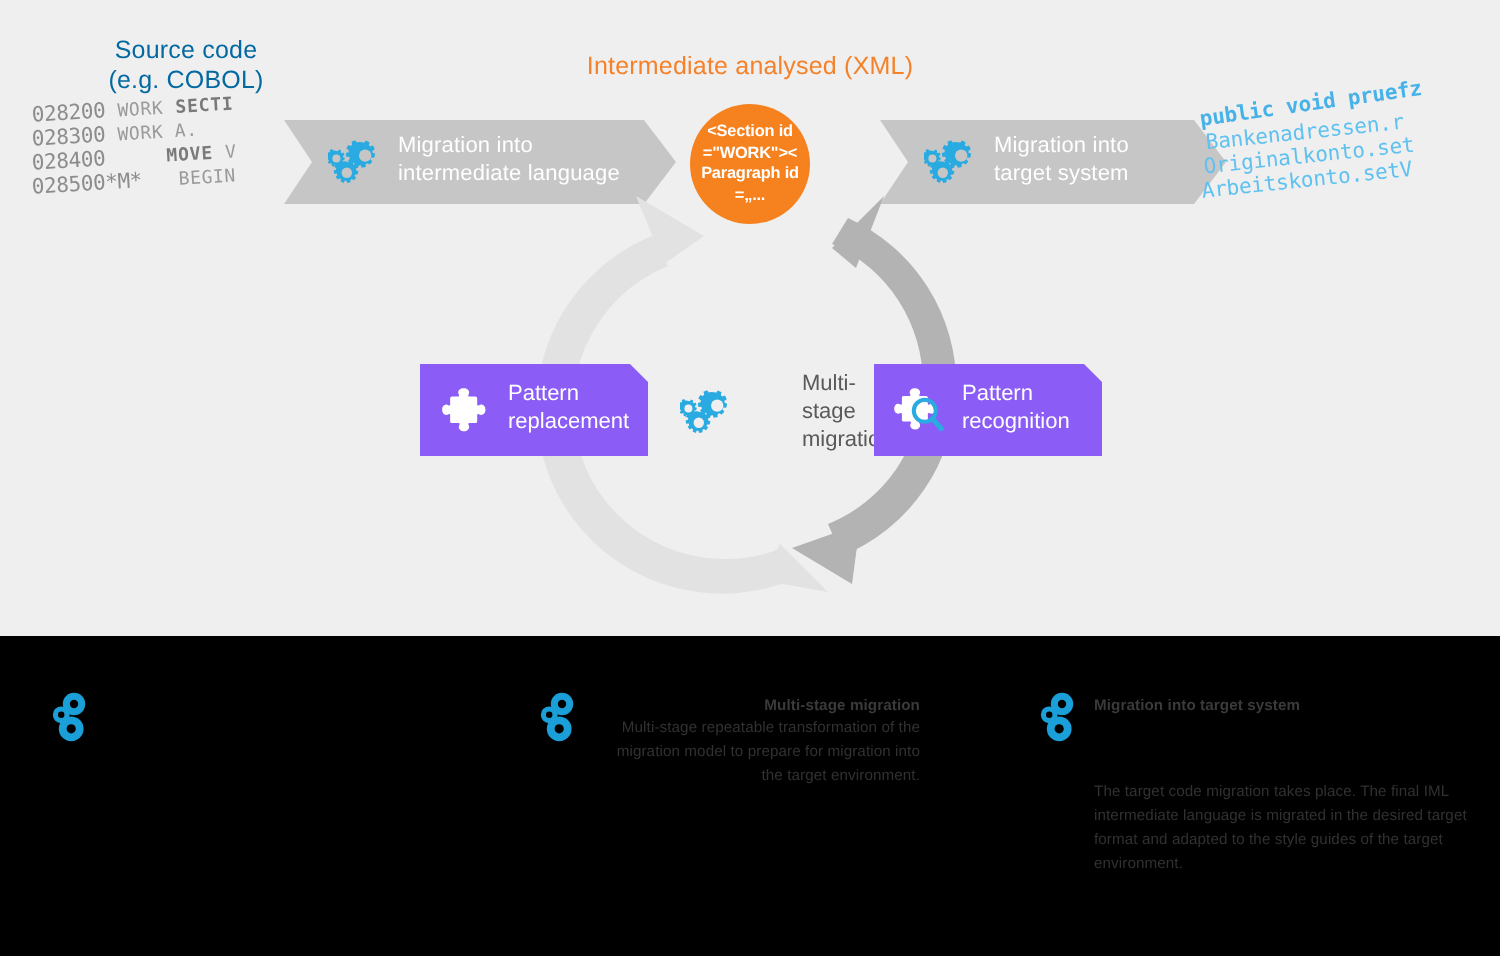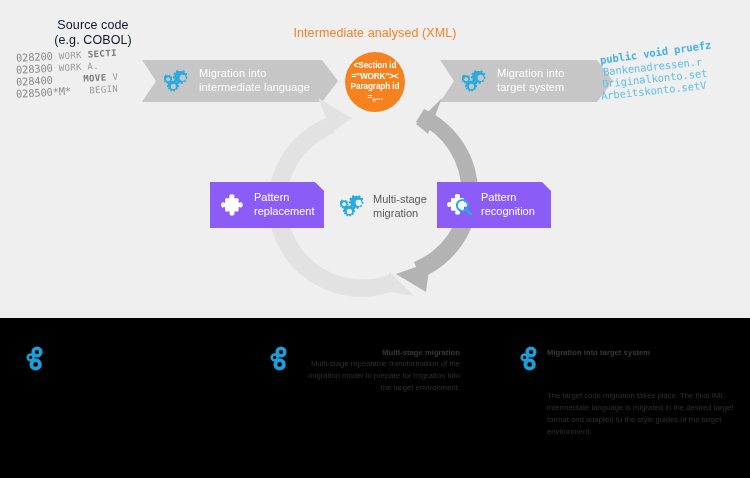--- a/index.html
+++ b/index.html
@@ -10,21 +10,21 @@
     overflow: hidden;
   }
   #stage { position: relative; width: 750px; height: 478px; background: #efefef; }
 
   
   #light-region { position: absolute; left:0; top:0; width:750px; height:318px; background:#efefef; }
 
   
   .col-title {
     position: absolute; text-align: center; line-height: 1.22;
-    font-size: 12.5px; color: #0f172a; letter-spacing: .1px;
+    font-size: 12.5px; color: #0369a1; letter-spacing: .1px;
   }
   #title-source { left: 18px; top: 18px; width: 150px; }
   #title-inter  { left: 278px; top: 26px; width: 194px; color:#f5822a; }
   #title-target { left: 594px; top: 18px; width: 150px; color:#3cb4ea; }
 
   
   .codeblock {
     position: absolute;
     font-family: "DejaVu Sans Mono", monospace;
     white-space: nowrap;
@@ -96,21 +96,21 @@
   .bluebox .blabel { font-size: 11px; color: #fff; line-height: 1.25; }
   .puzzle { width: 26px; height: 24px; flex: 0 0 26px; }
   .puzzle svg { display:block; }
 
   
   #center-multistage {
     position: absolute; left: 340px; top: 184px; width: 110px; height: 44px;
     display:flex; align-items:center; gap: 7px;
   }
   #center-multistage .mlabel {
-    font-size: 11px; color: #58595b; line-height: 1.28;
+    font-size: 11px; color: #58595b; line-height: 1.28; margin-left: 28px;
   }
 
   
   #dark-region {
     position:absolute; left:0; top:318px; width:750px; height:160px; background:#000;
   }
   .footcol { position:absolute; top: 348px; display:flex; gap: 7px; }
   #foot-1 { left: 24px; width: 222px; }
   #foot-2 { left: 268px; width: 192px; text-align: right; }
   #foot-3 { left: 518px; width: 216px; }

